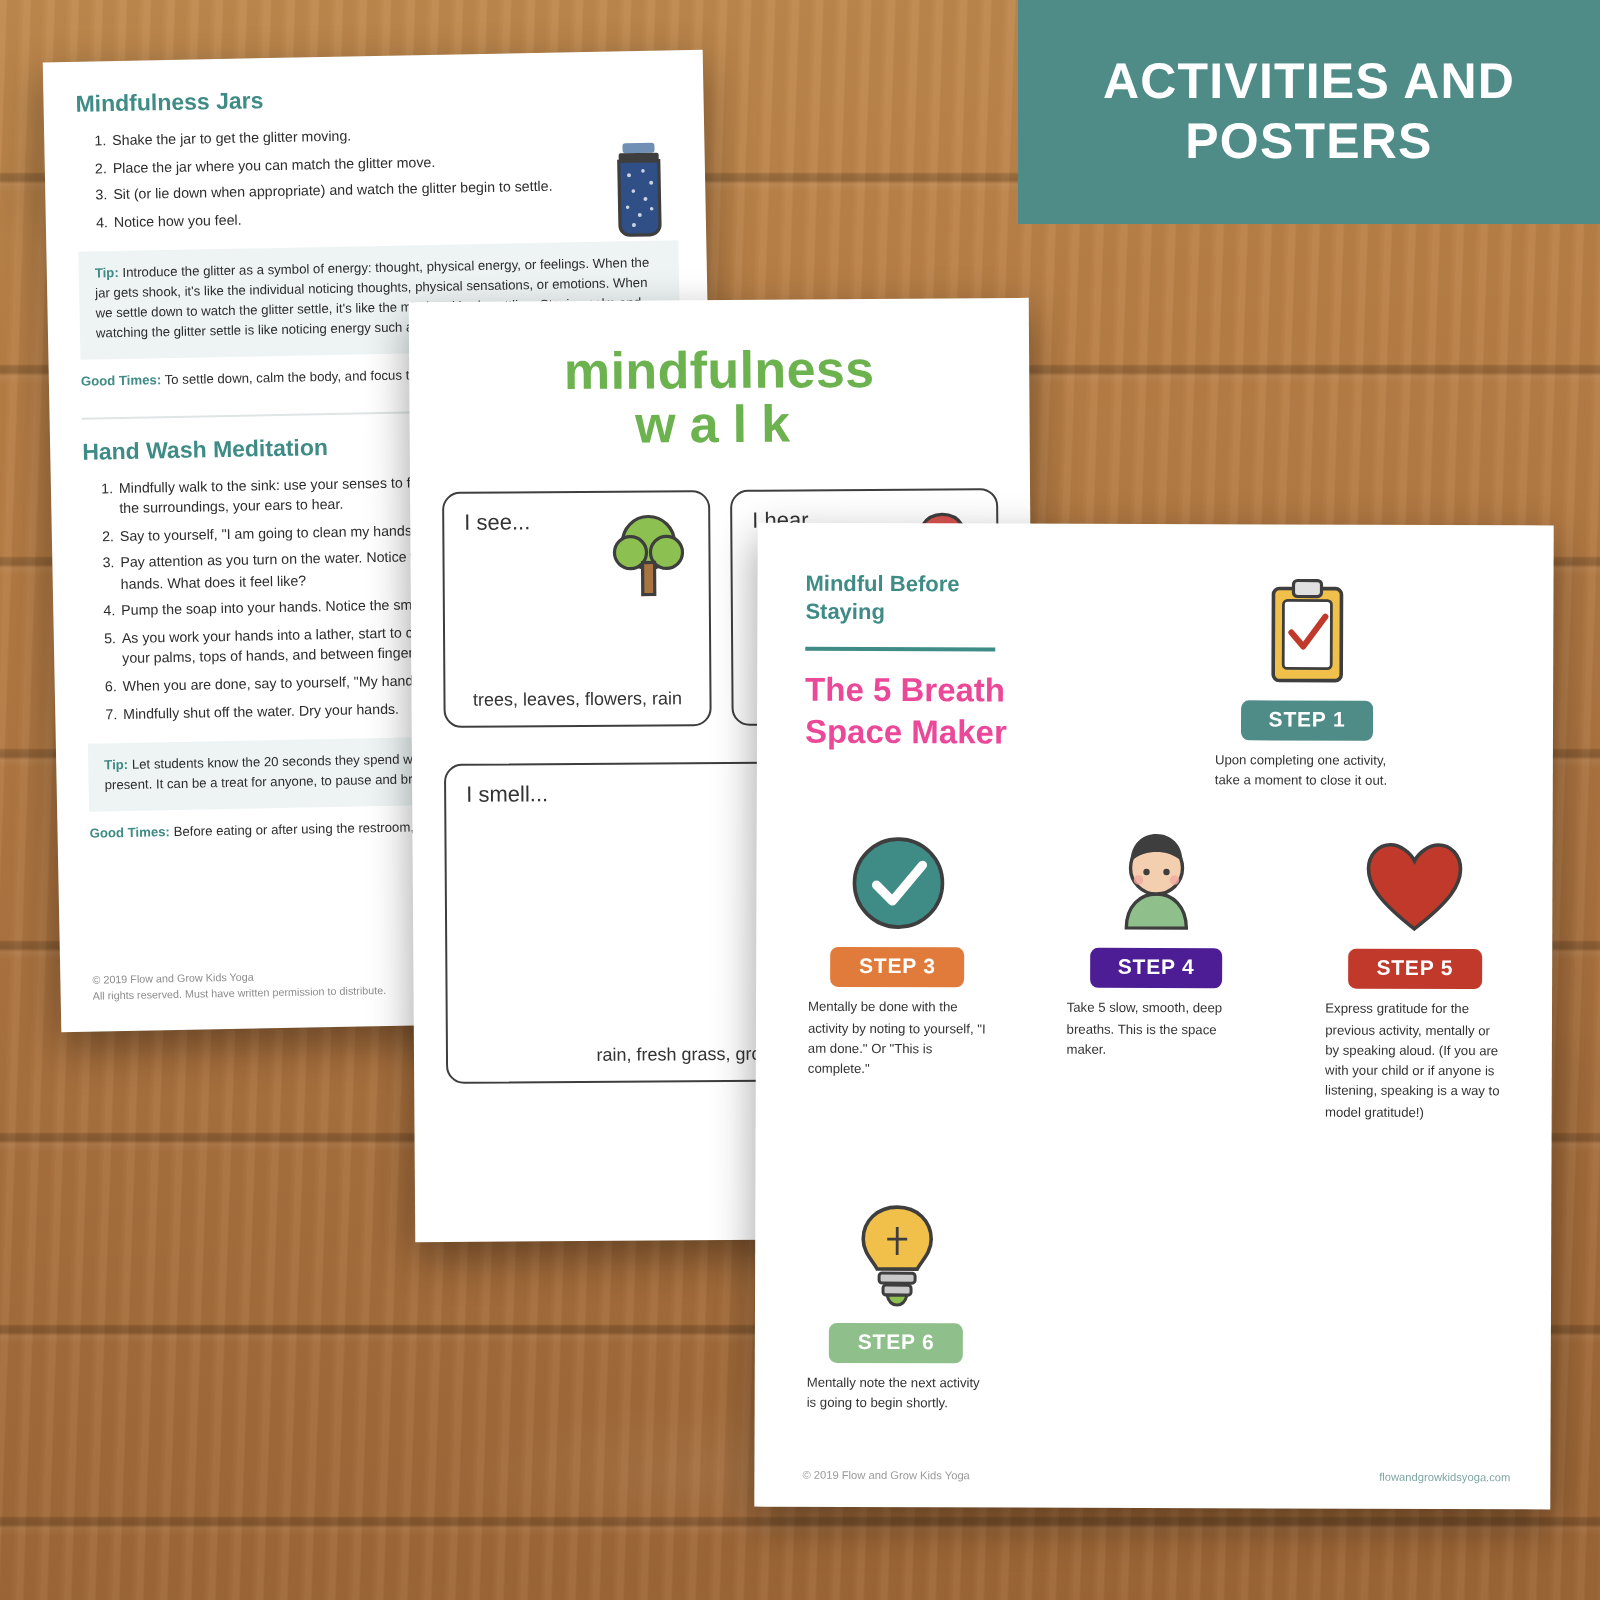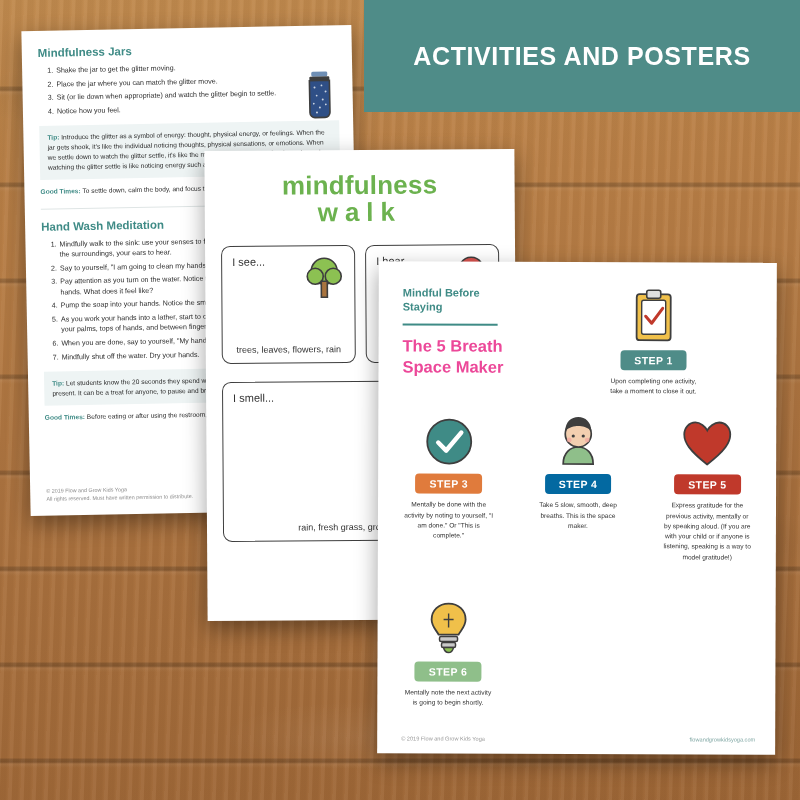--- a/index.html
+++ b/index.html
@@ -31,21 +31,21 @@
   .wood:after{
     content:"";position:absolute;inset:0;
     background:
       radial-gradient(ellipse 240px 60px at 18% 12%, rgba(0,0,0,0.10), rgba(0,0,0,0) 70%),
       radial-gradient(ellipse 300px 70px at 78% 68%, rgba(0,0,0,0.10), rgba(0,0,0,0) 70%),
       radial-gradient(ellipse 200px 50px at 45% 92%, rgba(255,255,255,0.05), rgba(0,0,0,0) 70%);
   }
 
   
   .banner{
-    position:absolute;right:0;top:0;width:436px;height:112px;
+    position:absolute;right:0;top:0;width:291px;height:112px;
     background:#4f8c88;color:#ffffff;
     display:flex;flex-direction:column;align-items:center;justify-content:center;
     letter-spacing:.6px;
   }
   .banner div{
     font-size:25px;font-weight:bold;line-height:1.22;text-align:center;
     text-transform:uppercase;
   }
 
   
@@ -99,21 +99,21 @@
   
   #sheet3{left:378px;top:262px;width:398px;height:492px;transform:rotate(0.2deg);}
   #sheet3 .inner{padding:24px 22px 0 24px;}
   .mm-head{font-size:11px;color:#3f8b86;font-weight:bold;line-height:1.3;}
   .mm-rule{width:95px;height:2px;background:#3f8b86;margin:9px 0 10px;}
   .mm-title{font-size:16.5px;color:#ec4899;font-weight:bold;line-height:1.32;}
   .grid{
     margin-top:14px;display:grid;grid-template-columns:1fr 1fr 1fr;
     column-gap:10px;row-gap:10px;gap:36px;
   }
-  .cell{display:flex;flex-direction:column;align-items:center;text-align:center;}
+  .cell{display:flex;flex-direction:column;align-items:center;text-align:left;}
   .cell .icon{height:58px;display:flex;align-items:flex-end;justify-content:center;}
   .pill{
     margin-top:6px;border-radius:4px;color:#fff;font-size:10.5px;font-weight:bold;
     padding:4px 14px;letter-spacing:.4px;
   }
   .cell p{font-size:6.6px;color:#333;line-height:1.55;margin:6px 2px 0 2px;}
   .foot{
     position:absolute;left:24px;right:20px;bottom:12px;
     display:flex;justify-content:space-between;font-size:5.6px;color:#9a9a9a;
   }
@@ -287,21 +287,21 @@
           <svg width="50" height="54" viewBox="0 0 50 54">
             <path d="M10 50 c0 -11 7 -17 15 -17 s15 6 15 17 z" fill="#8fbf8a" stroke="#3e3e3e" stroke-width="1.7"></path>
             <circle cx="25" cy="20" r="13" fill="#f3cfb0" stroke="#3e3e3e" stroke-width="1.7"></circle>
             <path d="M12 17 c0 -9 6 -14 13 -14 s13 5 13 14 c -4 -4 -9 -5 -13 -5 s-9 1 -13 5 z" fill="#3e3e3e"></path>
             <circle cx="20" cy="22" r="1.6" fill="#3e3e3e"></circle>
             <circle cx="30" cy="22" r="1.6" fill="#3e3e3e"></circle>
             <circle cx="16" cy="26" r="2.4" fill="#f2a9a0" opacity=".8"></circle>
             <circle cx="34" cy="26" r="2.4" fill="#f2a9a0" opacity=".8"></circle>
           </svg>
         </div>
-        <div class="pill" style="background:#0369a1">STEP 4</div>
+        <div class="pill" style="background:#4c1d95">STEP 4</div>
         <p>Take 5 slow, smooth, deep breaths. This is the space maker.</p>
       </div>
 
       <div class="cell">
         <div class="icon">
           <svg width="54" height="50" viewBox="0 0 54 50">
             <path d="M27 46 C9 32 4 24 4 16 C4 9 9 4 15 4 C20 4 25 8 27 12 C29 8 34 4 39 4 C45 4 50 9 50 16 C50 24 45 32 27 46 Z" fill="#c0392b" stroke="#3e3e3e" stroke-width="1.8"></path>
           </svg>
         </div>
         <div class="pill" style="background:#c0392b">STEP 5</div>

